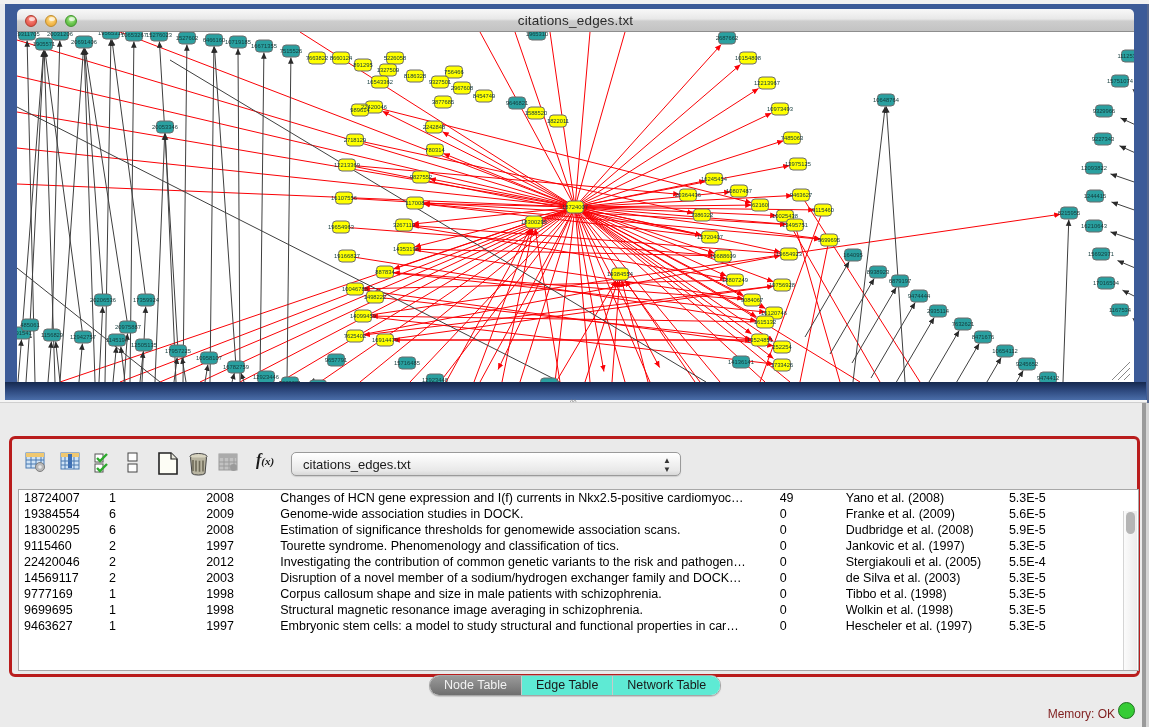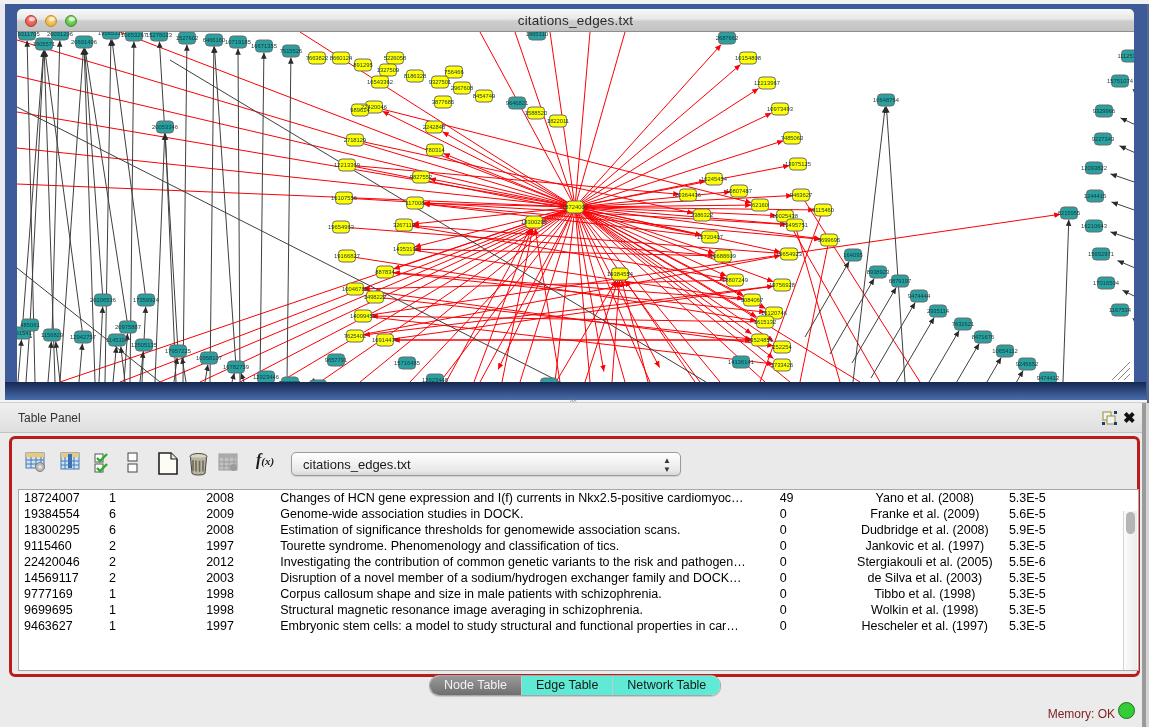--- a/index.html
+++ b/index.html
@@ -26,21 +26,21 @@
 #toolbar{position:absolute;left:0;top:0;width:1129px;height:50px}
 .ticon{position:absolute;top:13px}
 #combo{position:absolute;left:279px;top:13px;width:390px;height:24px;border:1px solid #9a9a9a;border-radius:5px;background:linear-gradient(180deg,#ffffff,#e8e8e8 80%,#d8d8d8);box-shadow:0 1px 1px rgba(0,0,0,0.12)}
 #combo .txt{position:absolute;left:11px;top:4px;font-size:13px;color:#1a1a1a}
 #combo .stepper{position:absolute;right:8px;top:3px;width:10px;height:18px;font-size:8px;color:#333;line-height:9px;text-align:center}
 #tablewrap{position:absolute;left:6px;top:50px;width:1121px;height:182px;background:#fff;border:1px solid #a8a8a8;overflow:hidden}
 table{border-collapse:collapse;table-layout:fixed;width:1076px;font-size:12.5px;color:#000}
 th{height:20px;background:#cbe6f2;border:1px solid #9dc4d8;font-weight:normal;font-size:12.5px;padding:0}
 td{height:16px;padding:0 0 0 5px;white-space:nowrap;overflow:hidden;font-size:12.5px}
 .c0{width:85px}.c1{width:97px}.c2{width:74px}.c3{width:499px}.c4{width:71px}.c5{width:158px}.c6{width:91px}
-td.c5{text-align:center;padding:0}
+td.c5{padding:0}
 #vscroll{position:absolute;left:1104px;top:21px;width:14px;height:160px;background:linear-gradient(90deg,#fbfbfb,#ececec);border-left:1px solid #d5d5d5}
 #vthumb{position:absolute;left:2px;top:1px;width:9px;height:22px;background:#b5b5b5;border-radius:5px}
 #tabs{position:absolute;left:429px;top:272px;height:21px;display:flex;border:1px solid #a6a6a6;border-radius:10px;overflow:hidden;background:#fff;box-shadow:0 1px 1px rgba(0,0,0,0.15)}
 .tab{height:19px;line-height:19px;font-size:12.5px;padding:0 14px;color:#1a1a1a;background:#5eead4}
 .tab.sel{background:linear-gradient(180deg,#9a9a9a,#6f6f6f);color:#f2f2f2}
 .tab.mid{border-left:1px solid #c9c9c9;border-right:1px solid #c9c9c9}
 #memory{position:absolute;right:34px;top:304px;font-size:12px;color:#7f1d1d}
 #memled{position:absolute;right:14px;top:299px;width:17px;height:17px;border-radius:50%;background:#35cc35;border:1.5px solid #1f701f}
 #rightstrip{position:absolute;left:1142px;top:403px;width:4px;height:324px;background:#9a9a9a}
 #rightstrip2{position:absolute;left:1146px;top:403px;width:3px;height:324px;background:#d5d5d5}
@@ -490,31 +490,20 @@
             <line x1="1095" y1="348" x2="1113" y2="330"></line>
             <line x1="1101" y1="348" x2="1113" y2="336"></line>
             <line x1="1107" y1="348" x2="1113" y2="342"></line>
           </g>
         </svg>
       </div>
   </div>
   <div id="splitline"></div>
     <div style="position:absolute;left:570px;top:400px;width:9px;height:3px;font-size:7px;line-height:3px;color:#777;font-family:'Liberation Sans',sans-serif">^^</div>
   <div id="tpanel">
-    <div id="tphead">
-        <span>Table Panel</span>
-      <svg id="floaticon" viewBox="0 0 16 15">
-          <rect x="1" y="1" width="8" height="8" fill="#eef4fb" stroke="#a08c28"></rect>
-          <rect x="5" y="5" width="8" height="8" fill="#eef4fb" stroke="#a08c28"></rect>
-          <rect x="12" y="0" width="3" height="3" fill="#1d3d6e"></rect>
-          <rect x="0" y="11" width="3" height="3" fill="#1d3d6e"></rect>
-          <rect x="12" y="11" width="3" height="3" fill="#1d3d6e"></rect>
-        </svg>
-      <div id="xicon">✖</div>
-    </div>
     <div id="tcontainer">
       <div id="toolbar">
         <svg class="ticon" style="left:13px" width="21" height="21" viewBox="0 0 21 21">
             <rect x="1" y="1" width="18" height="15" fill="#cfe3f6" stroke="#4978b0"></rect>
             <rect x="1" y="1" width="18" height="4" fill="#f0c870"></rect>
             <path d="M1 8 h18 M1 12 h18 M6 5 v11 M11 5 v11 M16 5 v11" stroke="#4978b0" stroke-width="1" fill="none"></path>
             <circle cx="15" cy="15" r="4.5" fill="#b9b9b9" stroke="#808080"></circle>
             <circle cx="15" cy="15" r="1.8" fill="#e8e8e8"></circle>
           </svg>
         <svg class="ticon" style="left:48px" width="21" height="21" viewBox="0 0 21 21">
@@ -593,21 +582,21 @@
                 <td class="c5">Jankovic et al. (1997)</td>
                 <td class="c6">5.3E-5</td>
               </tr>
               <tr>
                 <td class="c0">22420046</td>
                 <td class="c1">2</td>
                 <td class="c2">2012</td>
                 <td class="c3">Investigating the contribution of common genetic variants to the risk and pathogen…</td>
                 <td class="c4">0</td>
                 <td class="c5">Stergiakouli et al. (2005)</td>
-                <td class="c6">5.5E-6</td>
+                <td class="c6">5.5E-4</td>
               </tr>
               <tr>
                 <td class="c0">14569117</td>
                 <td class="c1">2</td>
                 <td class="c2">2003</td>
                 <td class="c3">Disruption of a novel member of a sodium/hydrogen exchanger family and DOCK…</td>
                 <td class="c4">0</td>
                 <td class="c5">de Silva et al. (2003)</td>
                 <td class="c6">5.3E-5</td>
               </tr>

